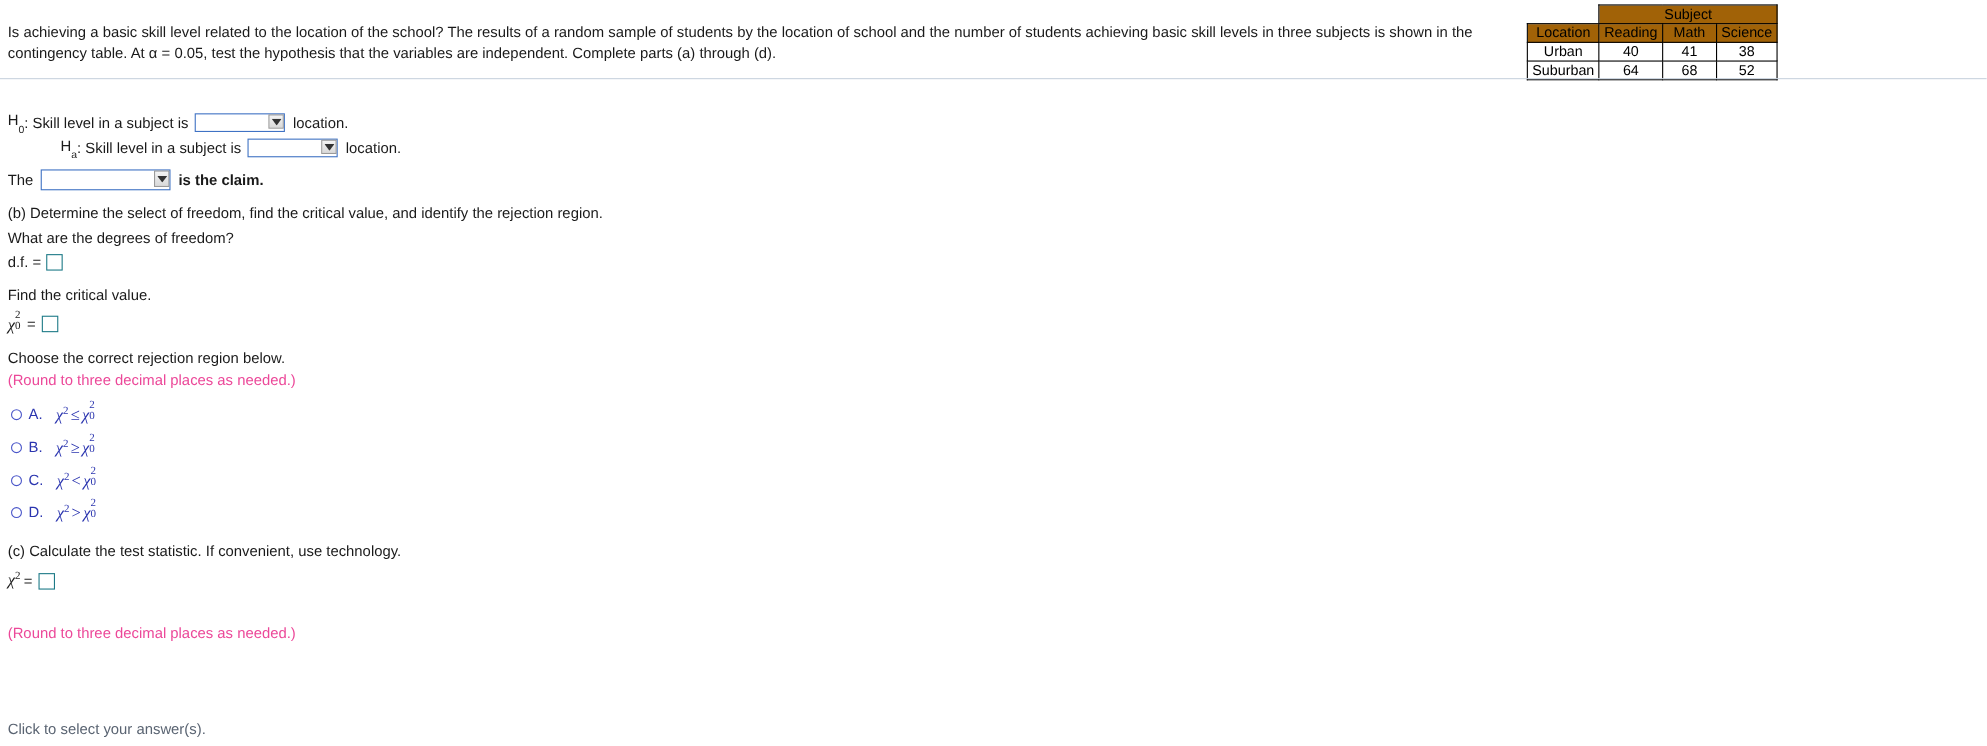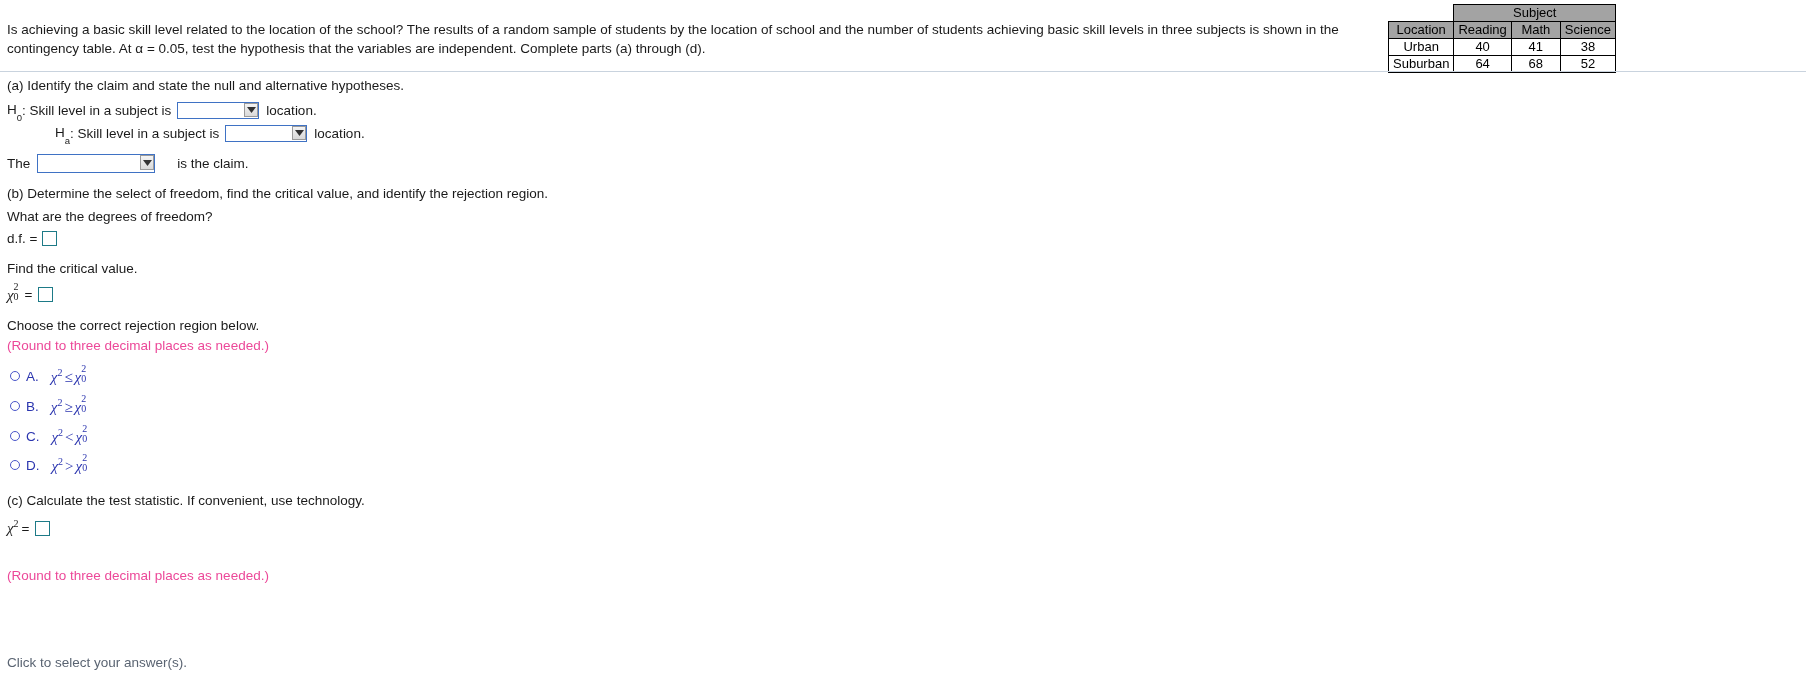--- a/index.html
+++ b/index.html
@@ -53,21 +53,21 @@
     line-height: 16px;
     text-align: center;
     font-weight: normal;
     white-space: nowrap;
   }
   .ct-blank {
     border: none !important;
     background: #fff;
   }
   .ct-head {
-    background: #a3a3a3;
+    background: #a16207;
     font-weight: bold;
   }
   .ct-rowhead {
     font-weight: bold;
     background: #ffffff;
   }
   .ct-val { background: #ffffff; min-width: 40px; }
 
   
   .divider {
@@ -245,21 +245,20 @@
       </tr>
     </tbody>
       </table>
   </div>
 </div>
 
 <div class="divider"></div>
 
 <div class="body-area">
 
-  <div class="line" style="top:6px;">(a) Identify the claim and state the null and alternative hypotheses.</div>
 
   <div class="hyp-row" style="top:30px;">
     <span><span>H</span><span class="sub">0</span></span>
     <span style="margin-right:6px;">: Skill level in a subject is</span>
     <span class="dropdown dd-hyp">
       <span class="ddtext"></span>
       <span class="arrowbox">
         <svg width="9" height="6" viewBox="0 0 9 6">
             <polygon points="0,0 9,0 4.5,6" fill="#333"></polygon>
           </svg>
@@ -285,21 +284,21 @@
   <div class="hyp-row" style="top:82px;">
     <span style="margin-right:7px;">The</span>
     <span class="dropdown dd-claim" style="height:19px;">
       <span class="ddtext"></span>
       <span class="arrowbox" style="height:15px;">
         <svg width="9" height="6" viewBox="0 0 9 6">
             <polygon points="0,0 9,0 4.5,6" fill="#333"></polygon>
           </svg>
       </span>
     </span>
-    <span style="margin-left:22px;">is the claim.</span>
+    <span style="margin-left:7px;font-weight:bold;">is the claim.</span>
   </div>
 
   <div class="line" style="top:114px;">(b) Determine the select of freedom, find the critical value, and identify the rejection region.</div>
   <div class="line" style="top:137px;">What are the degrees of freedom?</div>
 
   <div class="hyp-row" style="top:159px;">
     <span style="margin-right:5px;">d.f. =</span>
     <span class="ansbox"><span></span></span>
   </div>
 

